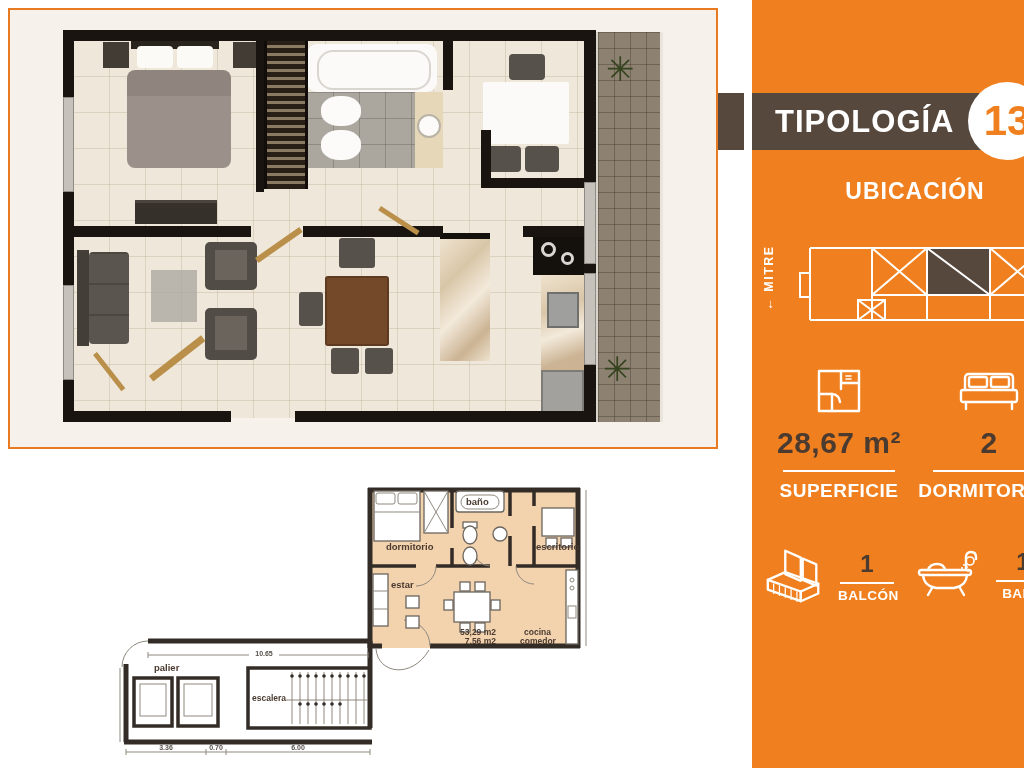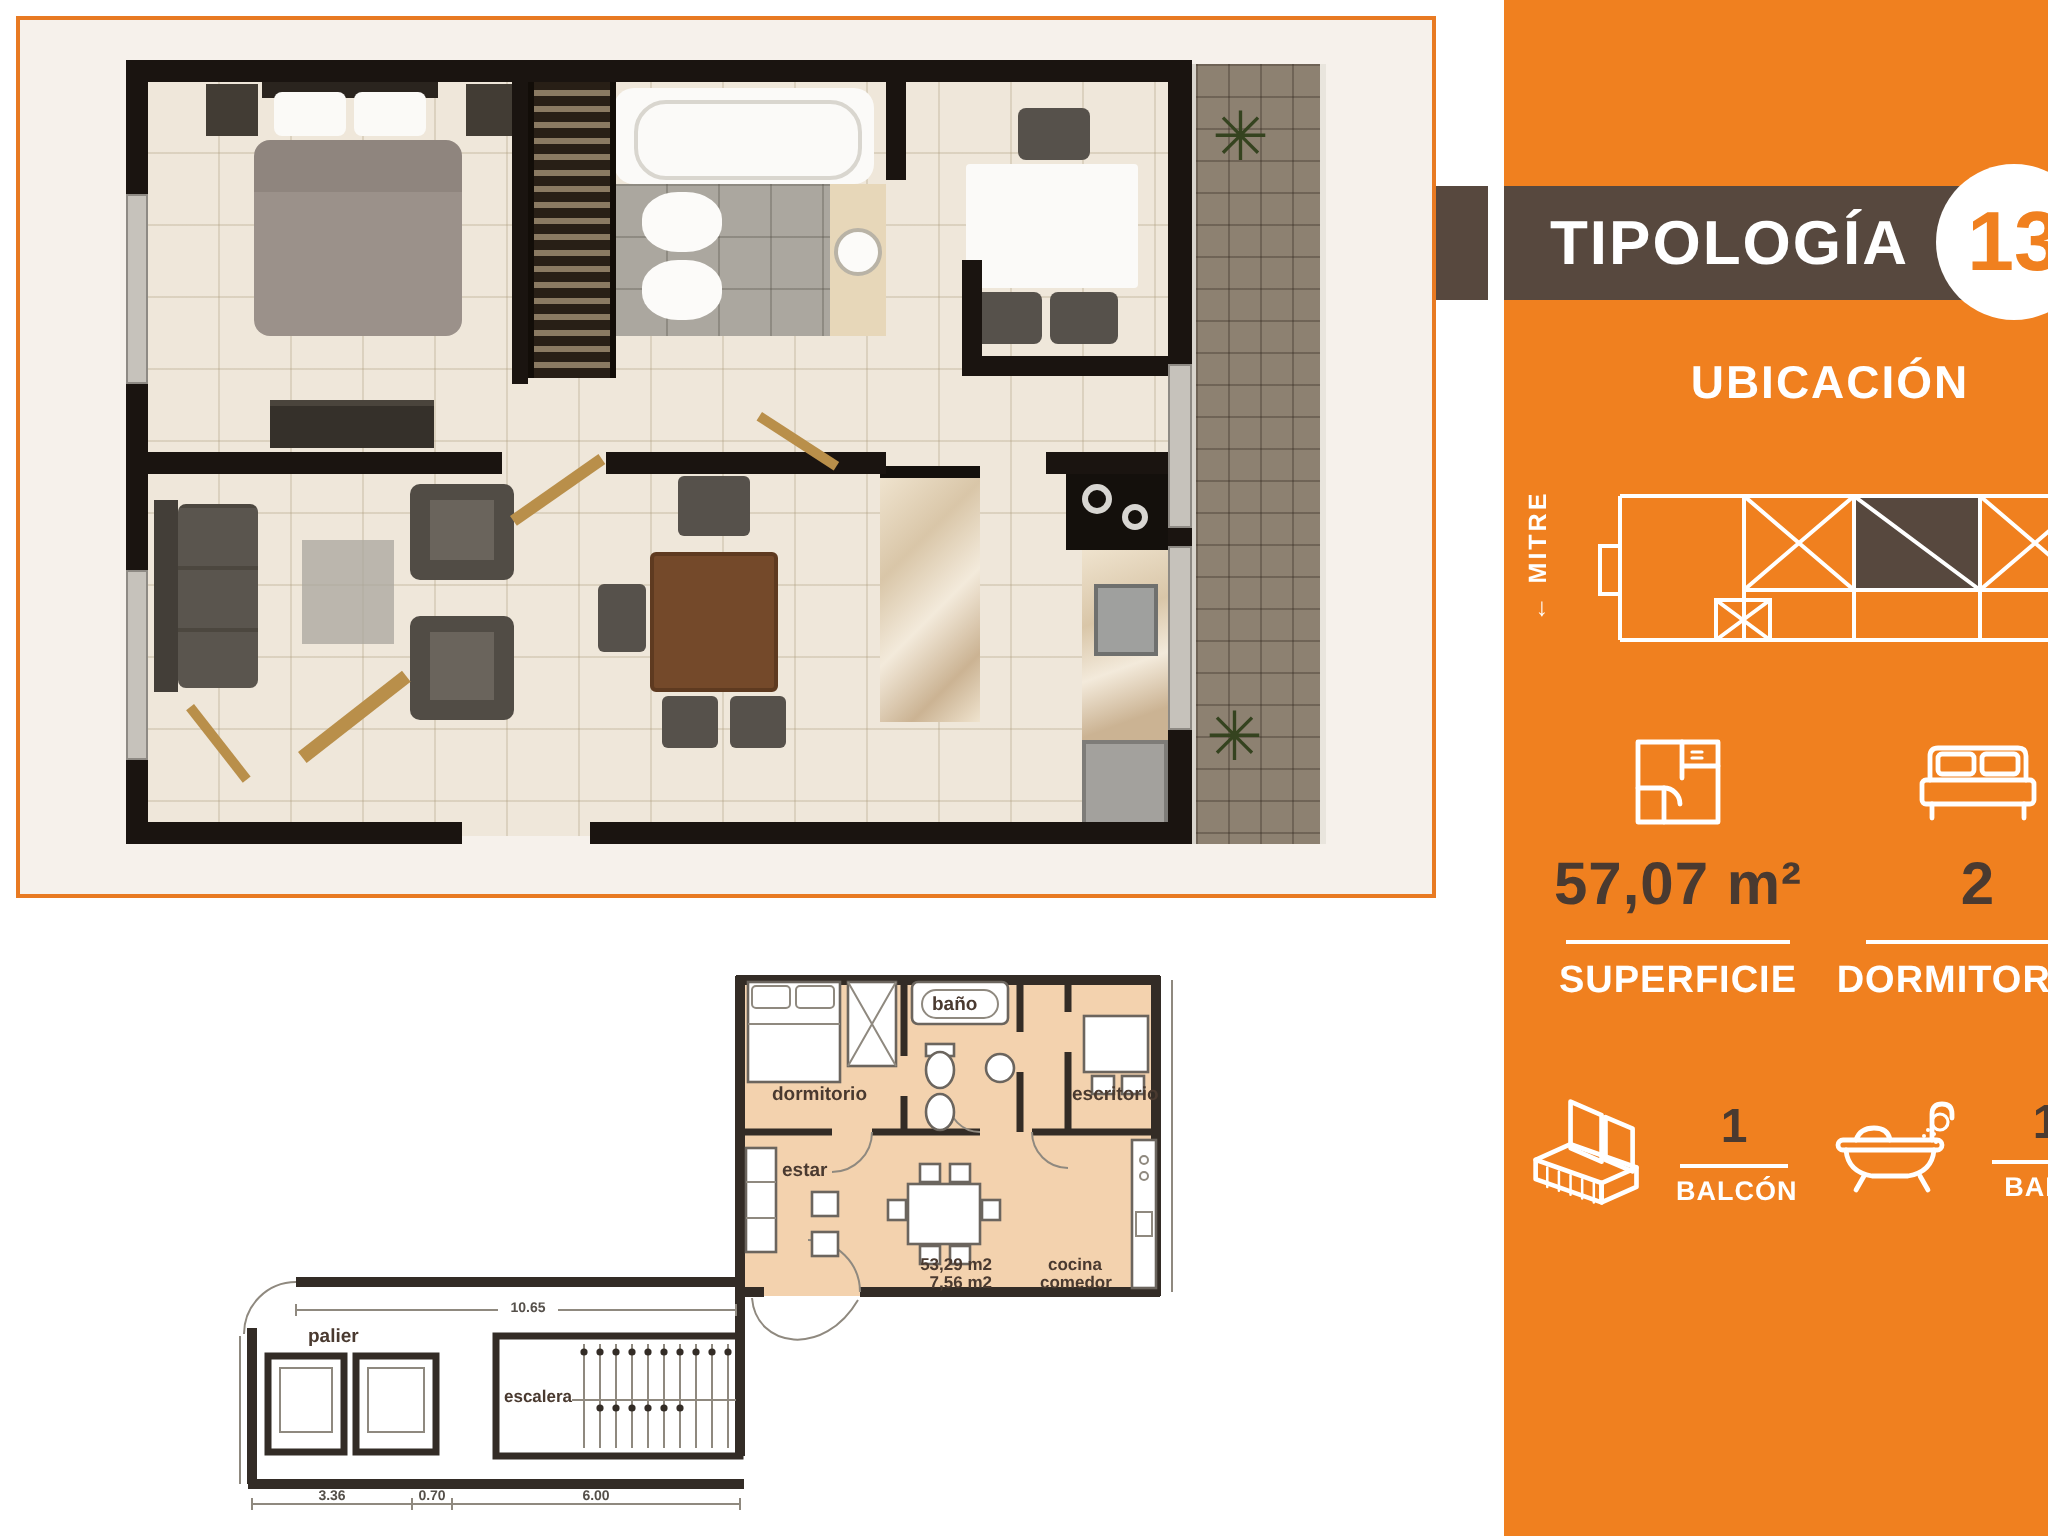--- a/index.html
+++ b/index.html
@@ -273,21 +273,21 @@
   <div class="ic">
     <svg width="46" height="46" viewBox="0 0 46 46">
       <g class="icon-stroke">
         <rect x="3" y="3" width="40" height="40"></rect>
         <path d="M3,26 h13 M16,26 V43 M25,3 v12 M25,15 h18 M25,15 v6"></path>
         <path d="M16,26 a8,8 0 0 1 8,8"></path>
         <path d="M30,8 h5 M30,11 h5" stroke-width="1.6"></path>
       </g>
     </svg>
   </div>
-  <div class="val">57,07 m²</div>
+  <div class="val">28,67 m²</div>
   <div class="rule"></div>
   <div class="cap">SUPERFICIE</div>
 </div>
 
 <div class="stat-v" style="left:918px;top:364px;">
   <div class="ic">
     <svg width="62" height="46" viewBox="0 0 62 46">
       <g class="icon-stroke">
         <path d="M7,22 V10 q0,-4 4,-4 h40 q4,0 4,4 v12"></path>
         <rect x="11" y="9" width="18" height="10" rx="2"></rect>

